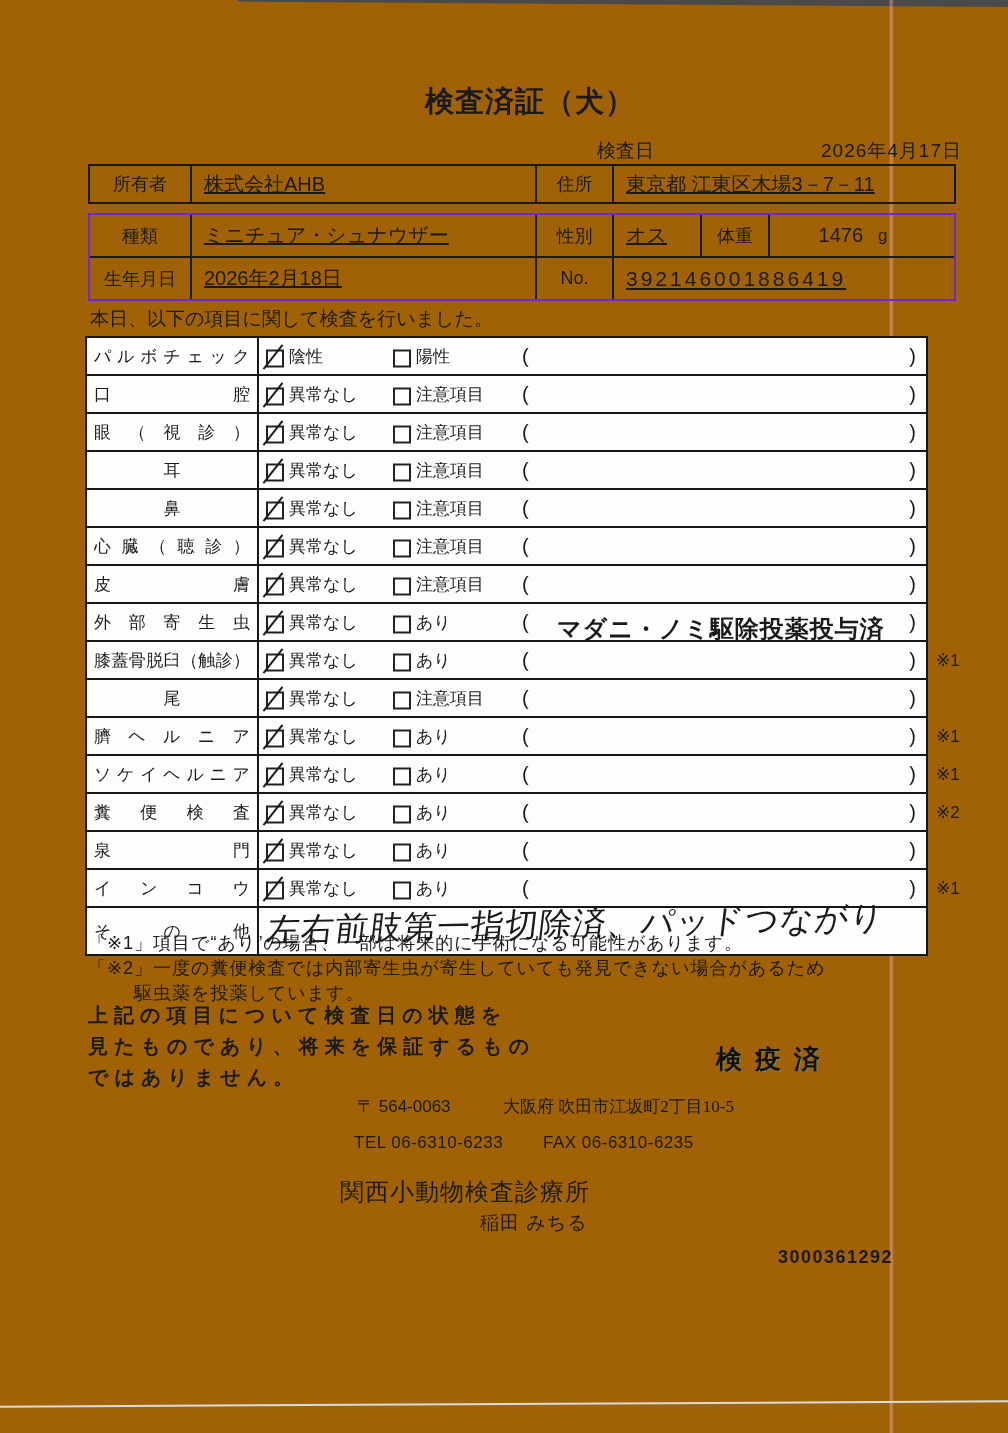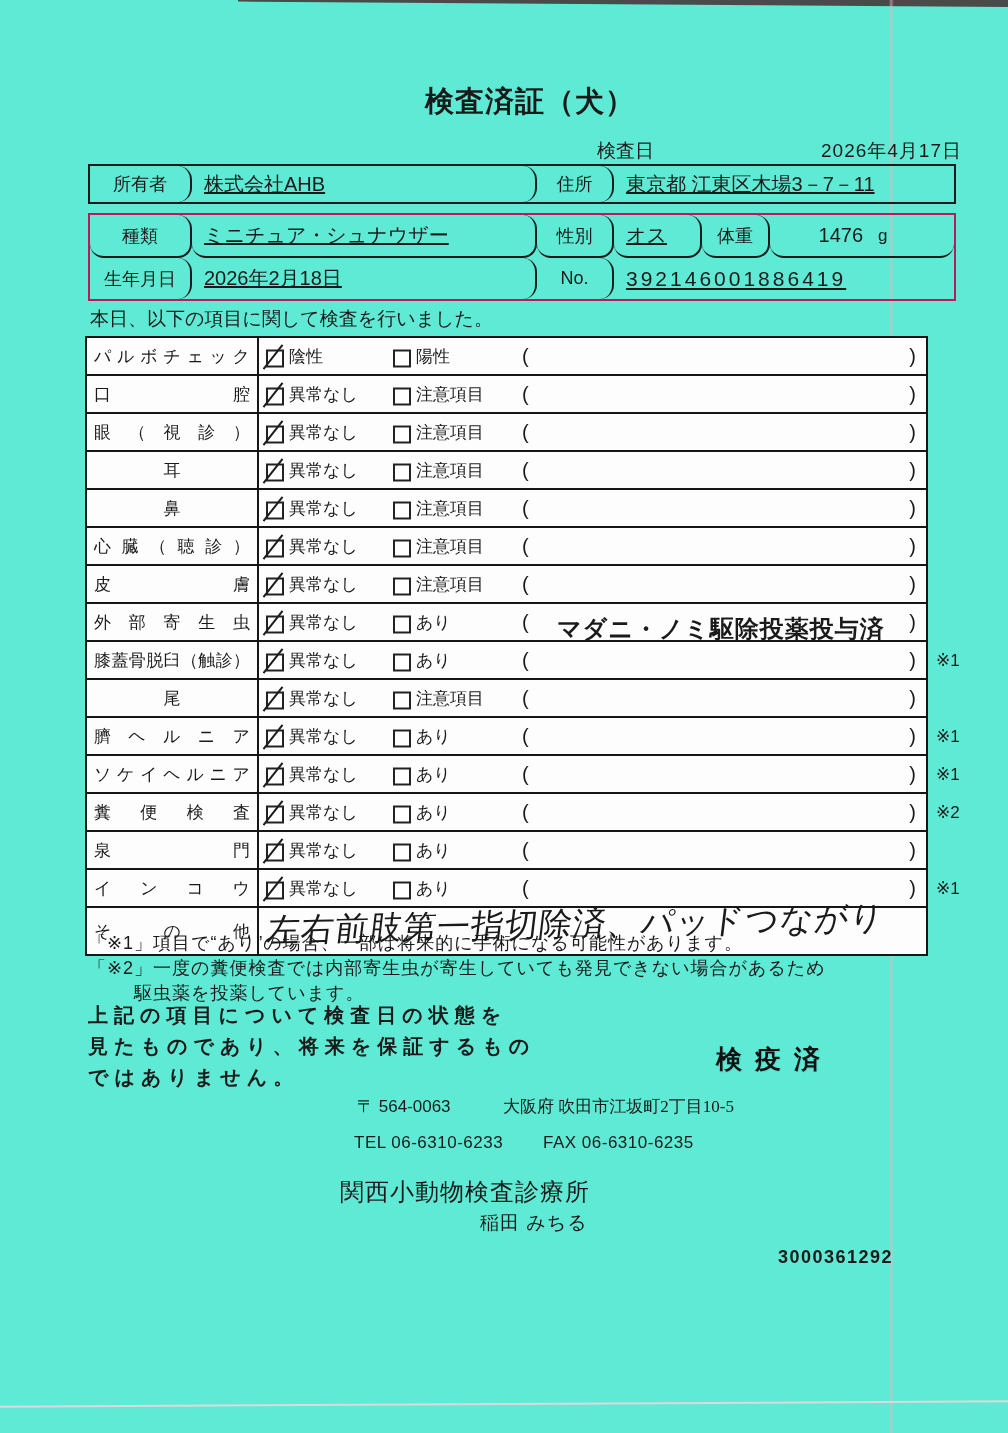--- a/index.html
+++ b/index.html
@@ -1,37 +1,37 @@
 <!DOCTYPE html>
 <html><head>
 <meta charset="utf-8">
 <style>
   html,body{margin:0;padding:0;background:#ffffff;}
-  .page{position:relative;width:1008px;height:1433px;background:#5eead4;
+  .page{position:relative;width:1008px;height:1433px;background:#a16207;
         font-family:"Liberation Sans","DejaVu Sans",sans-serif;color:#1a1a1a;overflow:hidden;}
 
   
   .scan-top-band{position:absolute;left:238px;top:0;width:770px;height:7px;background:#4a4a4a;
                  clip-path:polygon(0 0,100% 0,100% 100%,0 22%);}
   .scan-pink-line{position:absolute;left:889px;top:0;width:5px;height:100%;
                   background:linear-gradient(to right,rgba(238,180,190,0),rgba(238,180,190,.55) 40%,rgba(238,180,190,0));}
   .scan-bottom-line{position:absolute;left:0;top:1403px;width:1008px;height:2px;background:#dadada;
                     transform:rotate(-0.3deg);}
 
   .title{position:absolute;left:425px;top:82px;font-size:29px;font-weight:600;letter-spacing:1px;margin:0;}
   .insp-date-label{position:absolute;left:597px;top:138px;font-size:19px;}
   .insp-date{position:absolute;right:46px;top:138px;font-size:19px;letter-spacing:1px;}
 
   
   .tableA{position:absolute;left:88px;top:164px;width:868px;height:40px;display:grid;
           grid-template-columns:102px 345px 77px 1fr;border:2px solid #1b1b1b;box-sizing:border-box;}
   .tableB{position:absolute;left:88px;top:213px;width:868px;display:grid;
           grid-template-columns:102px 345px 77px 88px 68px 1fr;grid-template-rows:43px 41px;
-          border:2px solid #be185d;box-sizing:border-box;}
-  .cell{display:flex;align-items:center;font-size:20px;box-sizing:border-box;white-space:nowrap;overflow:visible;border-radius:14px;}
+          border:2px solid #6d28d9;box-sizing:border-box;}
+  .cell{display:flex;align-items:center;font-size:20px;box-sizing:border-box;white-space:nowrap;overflow:visible;}
   .cell.lbl{justify-content:center;font-size:18px;}
   .cell.val{padding-left:12px;text-decoration:underline;}
   .br{border-right:2px solid #1b1b1b;}
   .bb{border-bottom:2px solid #1b1b1b;}
   .cell.wt{justify-content:center;padding-right:18px;}
   .wt-unit{font-size:17px;margin-left:15px;}
   .no-val{letter-spacing:3px;font-size:21px;}
   .span3{grid-column:4/7;}
 
   .intro{position:absolute;left:90px;top:306px;font-size:19px;}

